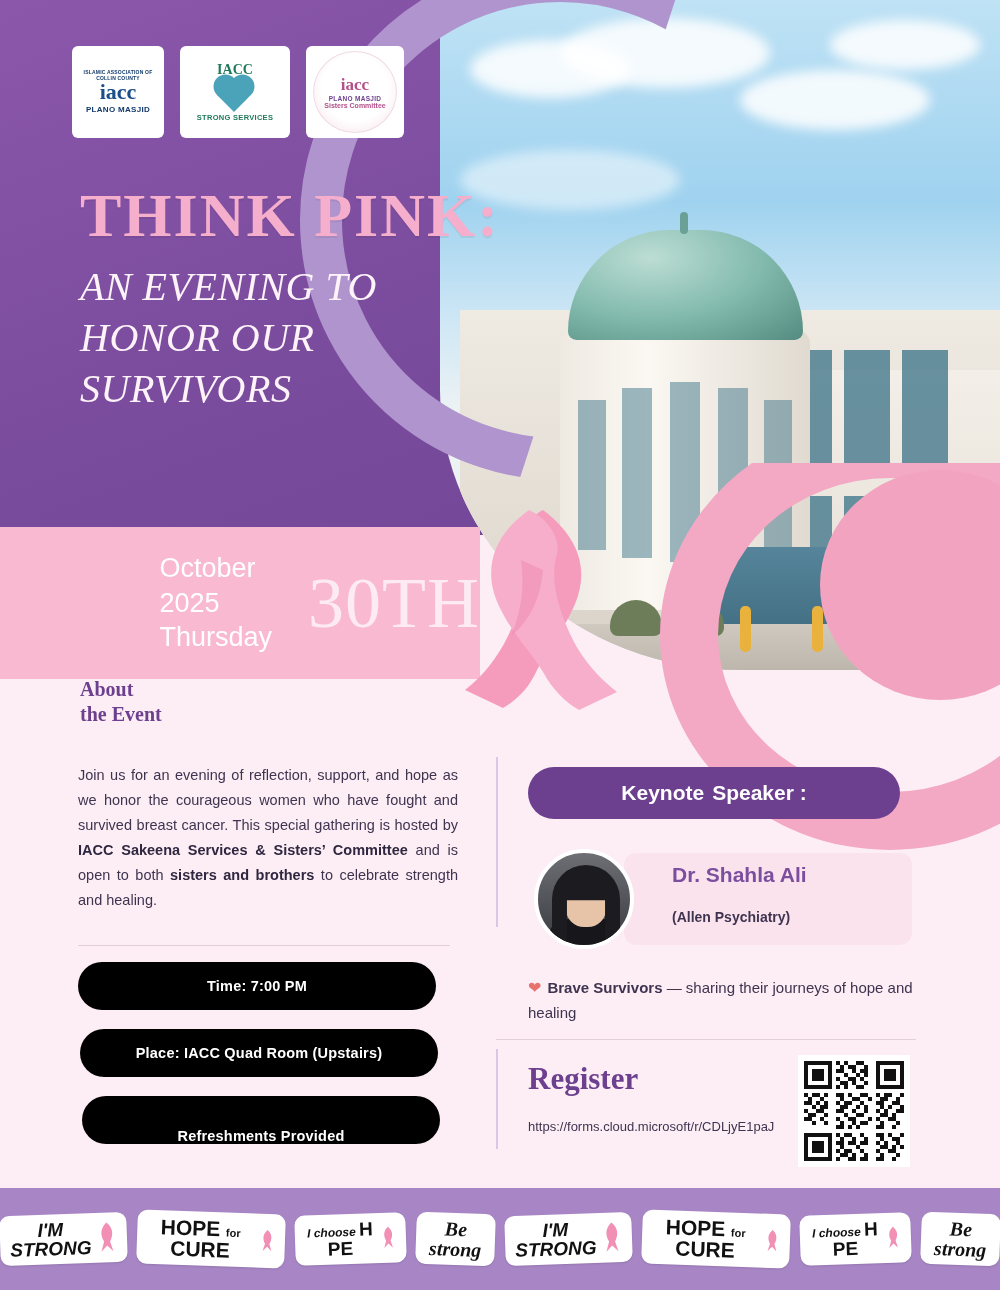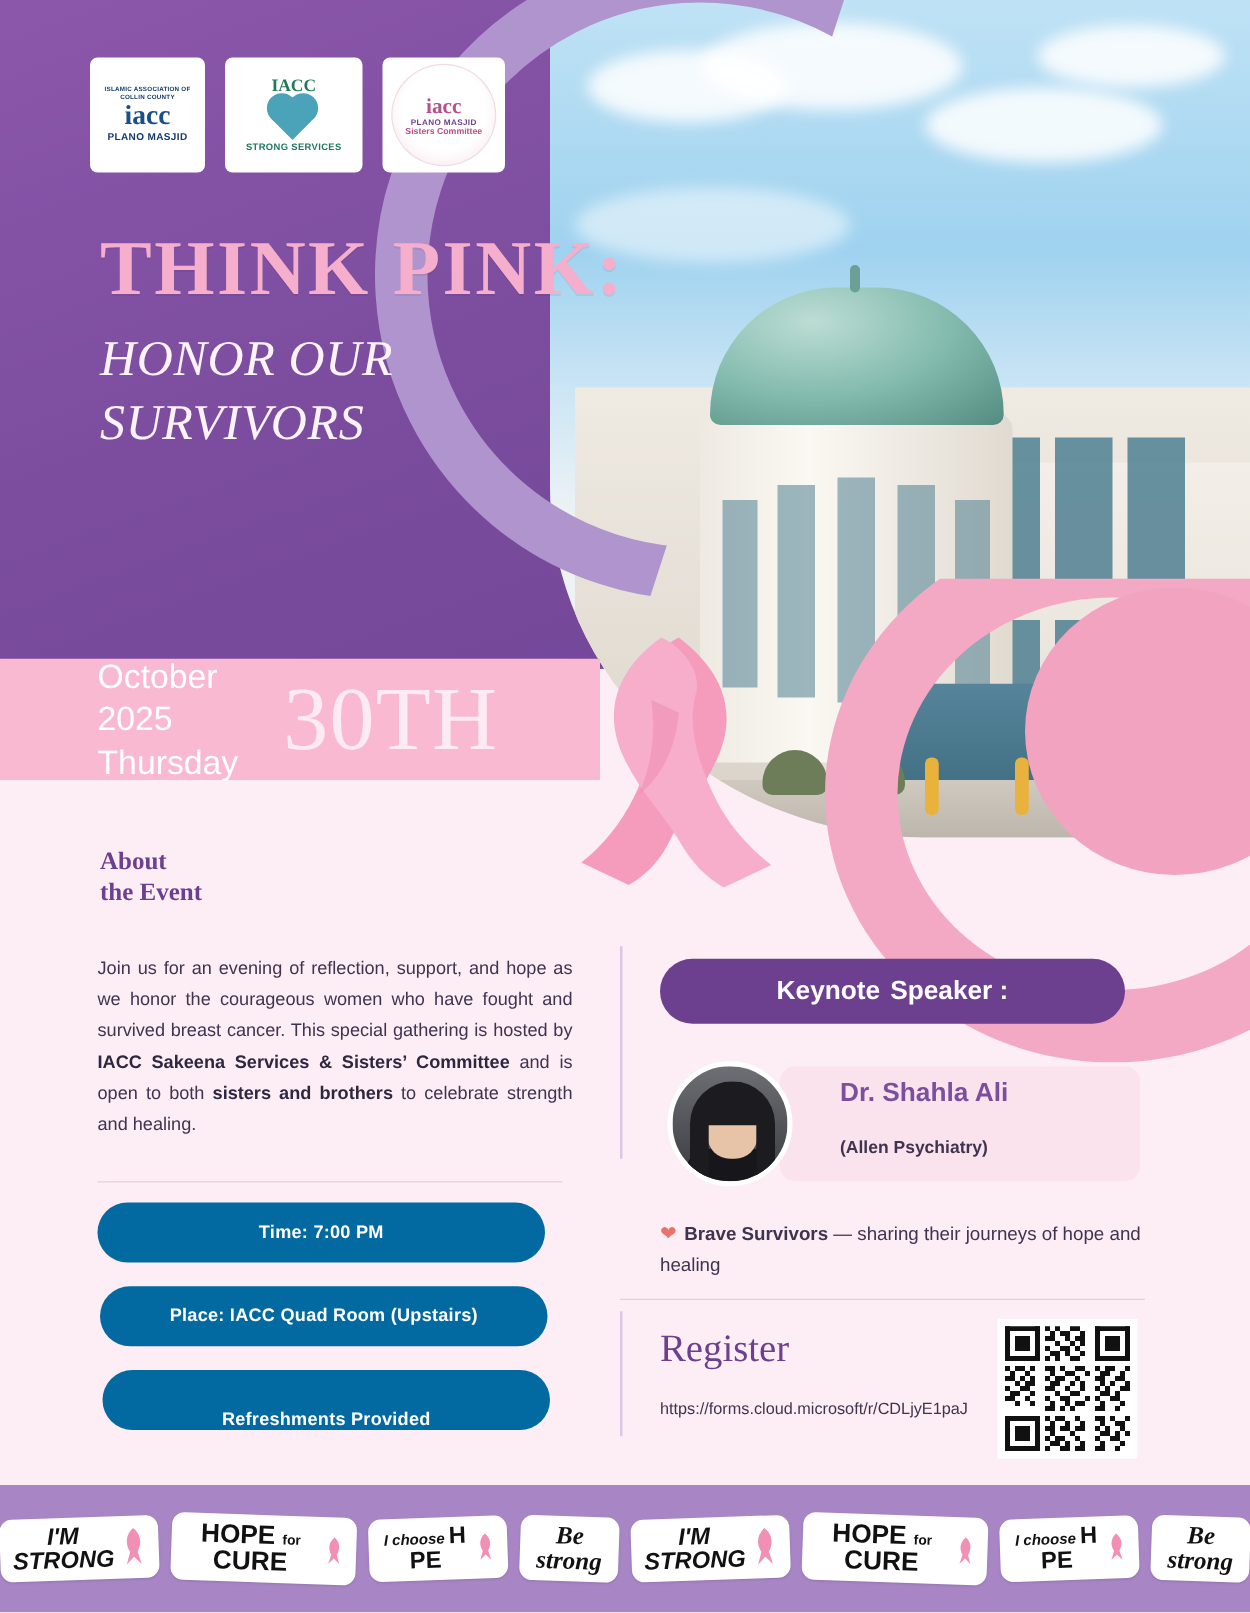--- a/index.html
+++ b/index.html
@@ -149,24 +149,25 @@
     text-shadow: 0 2px 0 rgba(0,0,0,0.06);
   }
   .h-sub {
     font-family: "Liberation Serif", serif;
     font-style: italic; font-size: 40px; color: #fdf3f8;
     line-height: 1.28; margin-top: 10px; letter-spacing: .5px;
   }
 
   
   .date-band {
-    position: absolute; left: 0; top: 527px; width: 480px; height: 97px;
+    position: absolute; left: 0; top: 527px; width: 480px; height: 152px;
     background: #f9b9d1;
     display: flex; align-items: center;
     z-index: 6;
+    justify-content: flex-end;
   }
   .date-left {
     margin-left: 78px;
     font-family: "Liberation Sans", sans-serif;
     font-size: 27px; color: #ffffff; line-height: 1.28; font-weight: 400;
   }
   .date-big {
     margin-left: 36px;
     font-family: "Liberation Serif", serif;
     font-size: 72px; color: #fdeaf2; font-weight: 400; letter-spacing: 1px;
@@ -189,21 +190,21 @@
   }
   .about-body b { color: #2f2740; }
   .divider-h {
     position: absolute; left: 78px; top: 288px; width: 372px; height: 1px;
     background: #e3cfd9;
   }
 
   .pill {
     position: absolute; left: 78px;
     height: 48px; border-radius: 24px;
-    background: #0369a1;
+    background: #000000;
     color: #ffffff; font-size: 14.5px; font-weight: 700;
     display: flex; align-items: center; justify-content: center;
     letter-spacing: .2px;
   }
   .pill.p1 { top: 305px; width: 358px; }
   .pill.p2 { top: 372px; width: 358px; left: 80px; }
   .pill.p3 { top: 439px; width: 358px; left: 82px; align-items: flex-end; }
 
   .vline {
     position: absolute; left: 496px; top: 100px; width: 2px; height: 170px;
@@ -260,21 +261,21 @@
   }
   .survivors .hrt { color: #e8736d; margin-right: 6px; font-size: 16px; }
   .survivors b { font-weight: 700; }
 
   .divider-h2 {
     position: absolute; left: 496px; top: 382px; width: 420px; height: 1px;
     background: #e3cfd9;
   }
   .register-title {
     position: absolute; left: 528px; top: 404px;
-    font-family: "Liberation Serif", serif; font-weight: 400;
+    font-family: "Liberation Serif", serif; font-weight: 700;
     font-size: 31px; color: #6c3f8f;
   }
   .register-url {
     position: absolute; left: 528px; top: 462px;
     font-size: 13px; color: #3f3450;
   }
   .qr {
     position: absolute; left: 798px; top: 398px; width: 112px; height: 112px;
     background: #ffffff; padding: 6px;
   }
@@ -375,20 +376,21 @@
         <div class="logo-main">iacc</div>
         <div class="logo-sub">PLANO MASJID</div>
         <div class="logo-sub2">Sisters Committee</div>
       </div>
     </div>
   </div>
 
   <div class="headline">
     <div class="h-main">THINK PINK:</div>
     <div class="h-sub">
+      <div>AN EVENING TO</div>
       <div>HONOR OUR</div>
       <div>SURVIVORS</div>
     </div>
   </div>
 
   <div class="date-band">
     <div class="date-left">
       <div>October</div>
       <div>2025</div>
       <div>Thursday</div>

